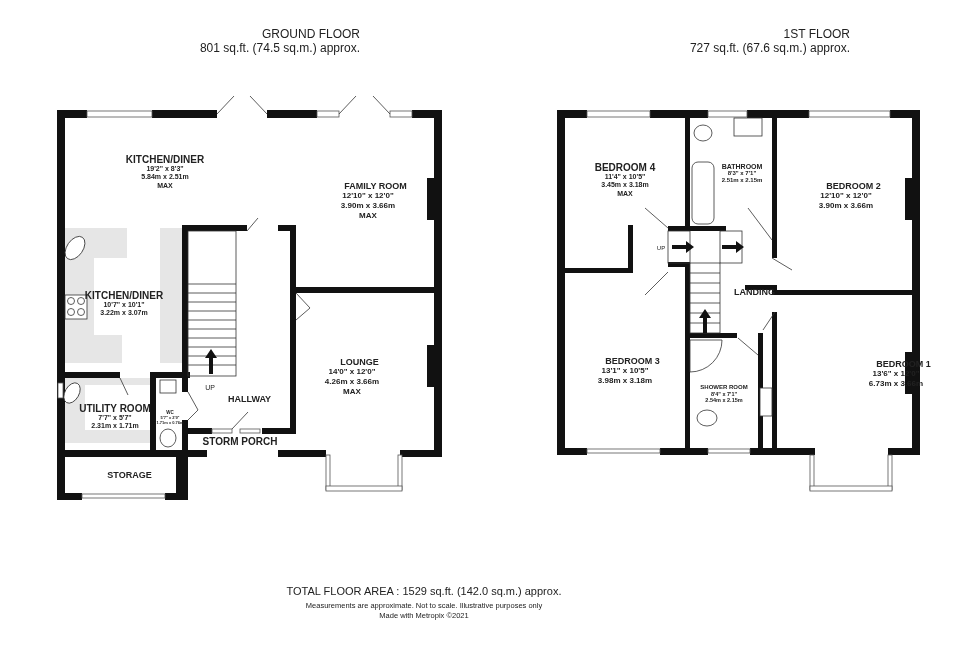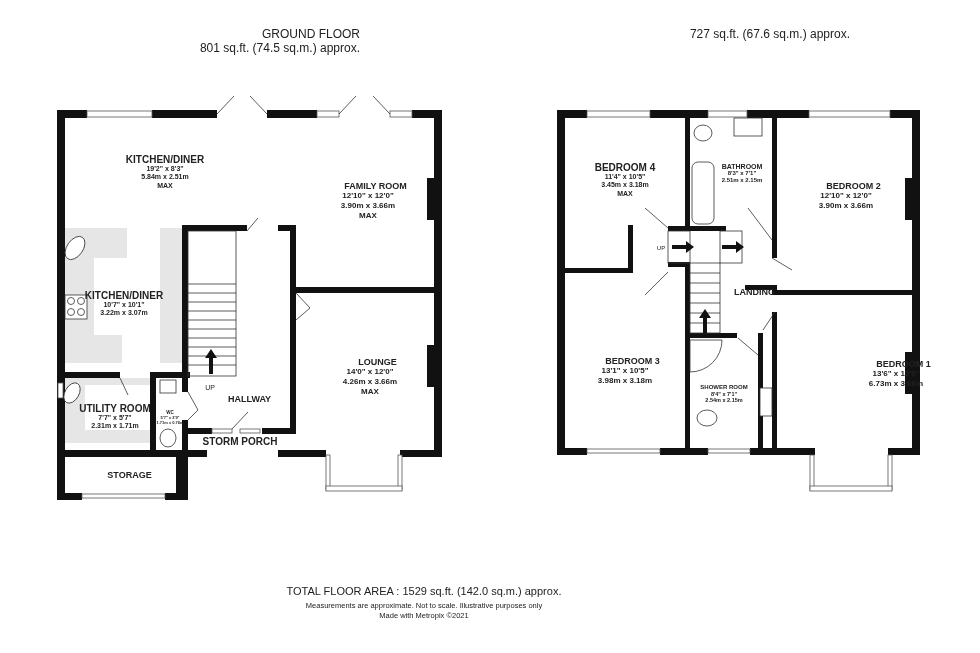--- a/index.html
+++ b/index.html
@@ -20,20 +20,21 @@
     .footer { position: absolute; left: 0; width: 848px; text-align: center; color: #222; }
   </style>
 </head>
 <body>
 
 <div class="floor-title" style="left:140px; top:27px; width:220px;">
   <span class="t">GROUND FLOOR</span>
   <span class="t">801 sq.ft. (74.5 sq.m.) approx.</span>
 </div>
 <div class="floor-title" style="left:630px; top:27px; width:220px;">
+  <span class="t">1ST FLOOR</span>
   <span class="t">727 sq.ft. (67.6 sq.m.) approx.</span>
 </div>
 
 <svg class="plan" width="980" height="653" viewBox="0 0 980 653">
   <g>
 
     <g fill="#e6e6e6">
       <rect x="64" y="228" width="63" height="30"></rect>
       <rect x="64" y="228" width="30" height="135"></rect>
       <rect x="64" y="335" width="58" height="28"></rect>
@@ -212,21 +213,21 @@
   <span class="name">FAMILY ROOM</span>
   <span class="line">12'10"  x 12'0"</span>
   <span class="line">3.90m  x 3.66m</span>
   <span class="line">MAX</span>
 </div>
 <div class="room-label" style="left:124px; top:292px;">
   <span class="name">KITCHEN/DINER</span>
   <span class="line">10'7"  x 10'1"</span>
   <span class="line">3.22m  x 3.07m</span>
 </div>
-<div class="room-label big" style="left:370px; top:357px;">
+<div class="room-label big" style="left:352px; top:357px;">
   <span class="name">LOUNGE</span>
   <span class="line">14'0"  x 12'0"</span>
   <span class="line">4.26m  x 3.66m</span>
   <span class="line">MAX</span>
 </div>
 <div class="room-label" style="left:115px; top:405px;">
   <span class="name">UTILITY ROOM</span>
   <span class="line">7'7"  x 5'7"</span>
   <span class="line">2.31m  x 1.71m</span>
 </div>

